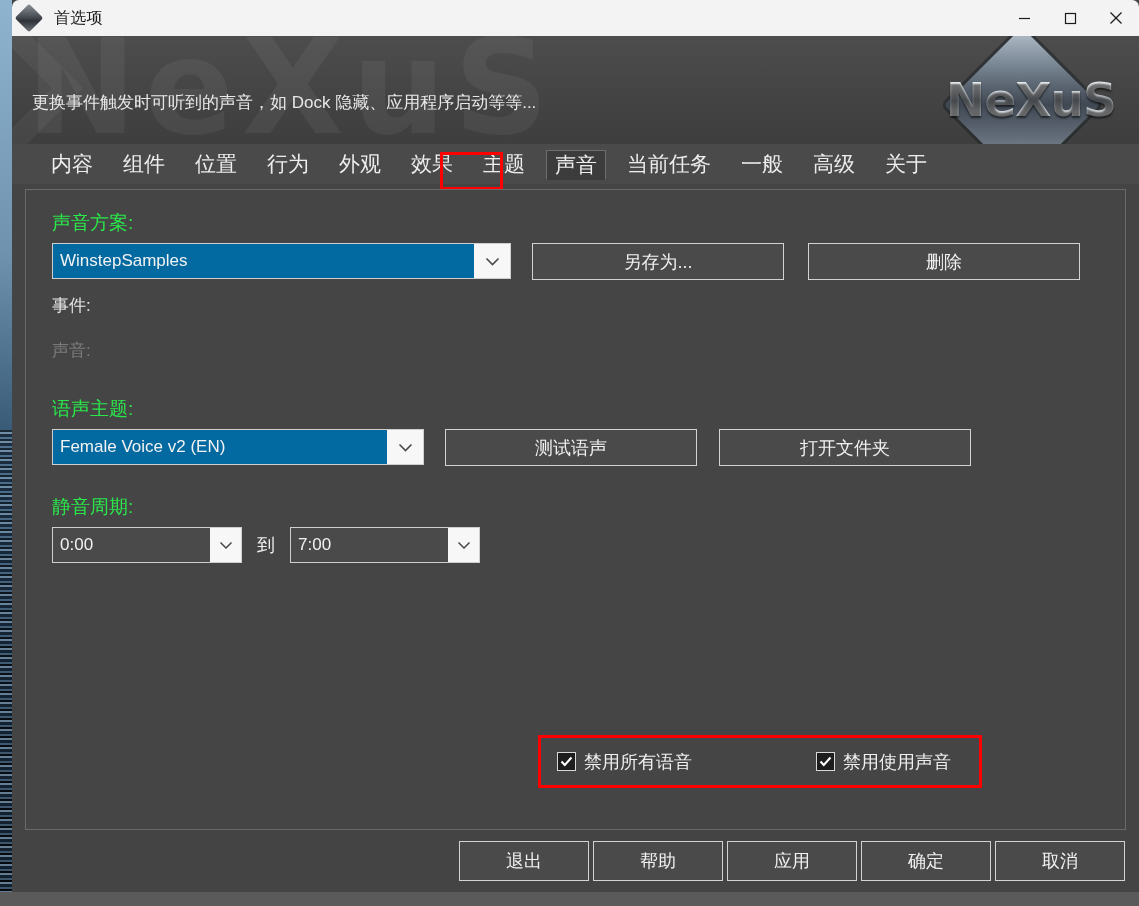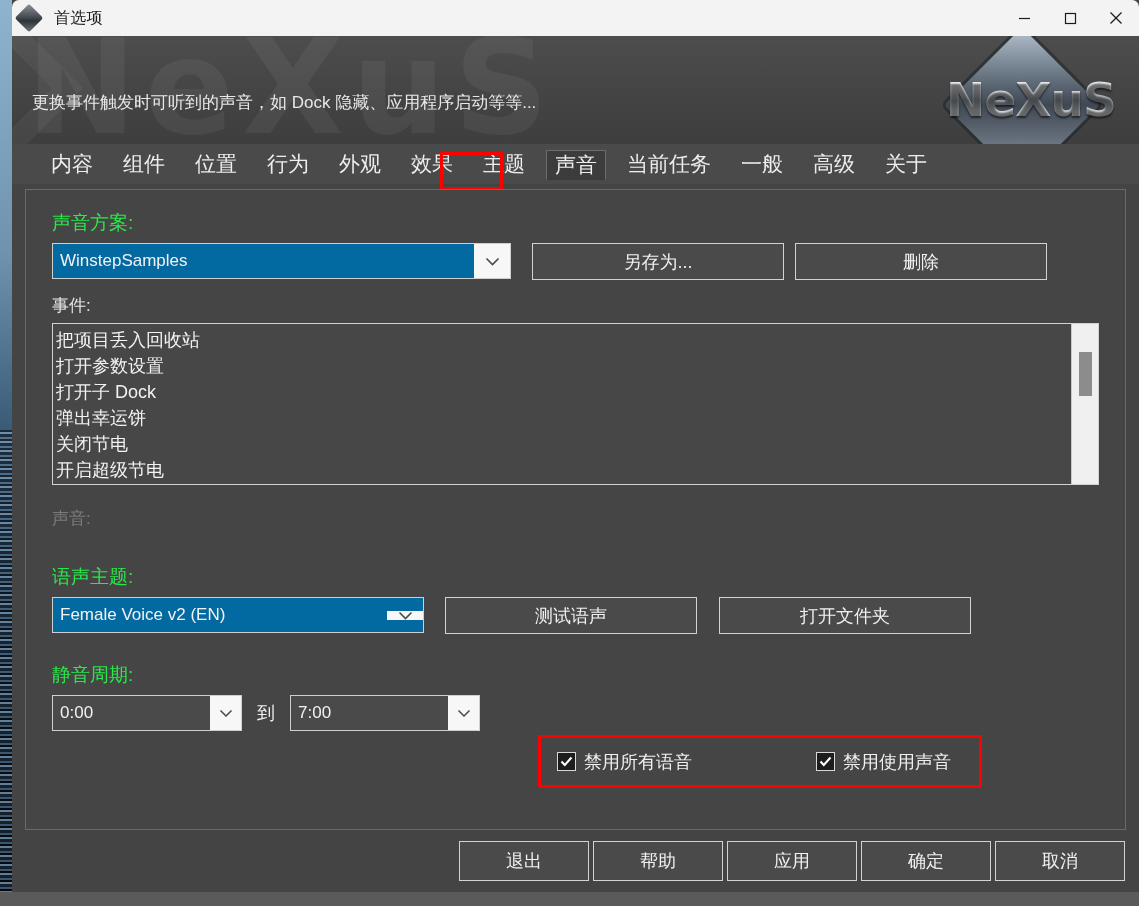--- a/index.html
+++ b/index.html
@@ -406,43 +406,30 @@
     <div class="row" style="margin-bottom:14px;">
       <div class="combo" style="width:459px;">
         <div class="val">WinstepSamples</div>
         <div class="arrow">
           <svg width="15" height="9" viewBox="0 0 15 9">
               <polyline points="1.5,1.5 7.5,7.5 13.5,1.5" fill="none" stroke="currentColor" stroke-width="1.6"></polyline>
             </svg>
         </div>
       </div>
       <div class="btn" style="width:252px;margin-left:21px;">另存为...</div>
-      <div class="btn" style="width:252px;margin-left:11px;">删除</div>
+      <div class="btn" style="width:272px;margin-left:24px;">删除</div>
     </div>
 
     <div class="sub-label">事件:</div>
-    <div id="events-box">
-      <div id="events-list">
-        <div class="event-item">把项目丢入回收站</div>
-        <div class="event-item">打开参数设置</div>
-        <div class="event-item">打开子 Dock</div>
-        <div class="event-item">弹出幸运饼</div>
-        <div class="event-item">关闭节电</div>
-        <div class="event-item">开启超级节电</div>
-      </div>
-      <div id="events-scrollbar">
-        <div id="scroll-thumb"></div>
-      </div>
-    </div>
 
     <div class="sub-label disabled" style="margin-top:22px;">声音:</div>
 
     <div class="group-label" style="margin-top:34px;">语声主题:</div>
     <div class="row" style="margin-bottom:14px;">
-      <div class="combo" style="width:372px;align-items:center;">
+      <div class="combo" style="width:372px;">
         <div class="val">Female Voice v2 (EN)</div>
         <div class="arrow">
           <svg width="15" height="9" viewBox="0 0 15 9">
               <polyline points="1.5,1.5 7.5,7.5 13.5,1.5" fill="none" stroke="currentColor" stroke-width="1.6"></polyline>
             </svg>
         </div>
       </div>
       <div class="btn" style="width:252px;margin-left:21px;">测试语声</div>
       <div class="btn" style="width:252px;margin-left:22px;">打开文件夹</div>
     </div>

